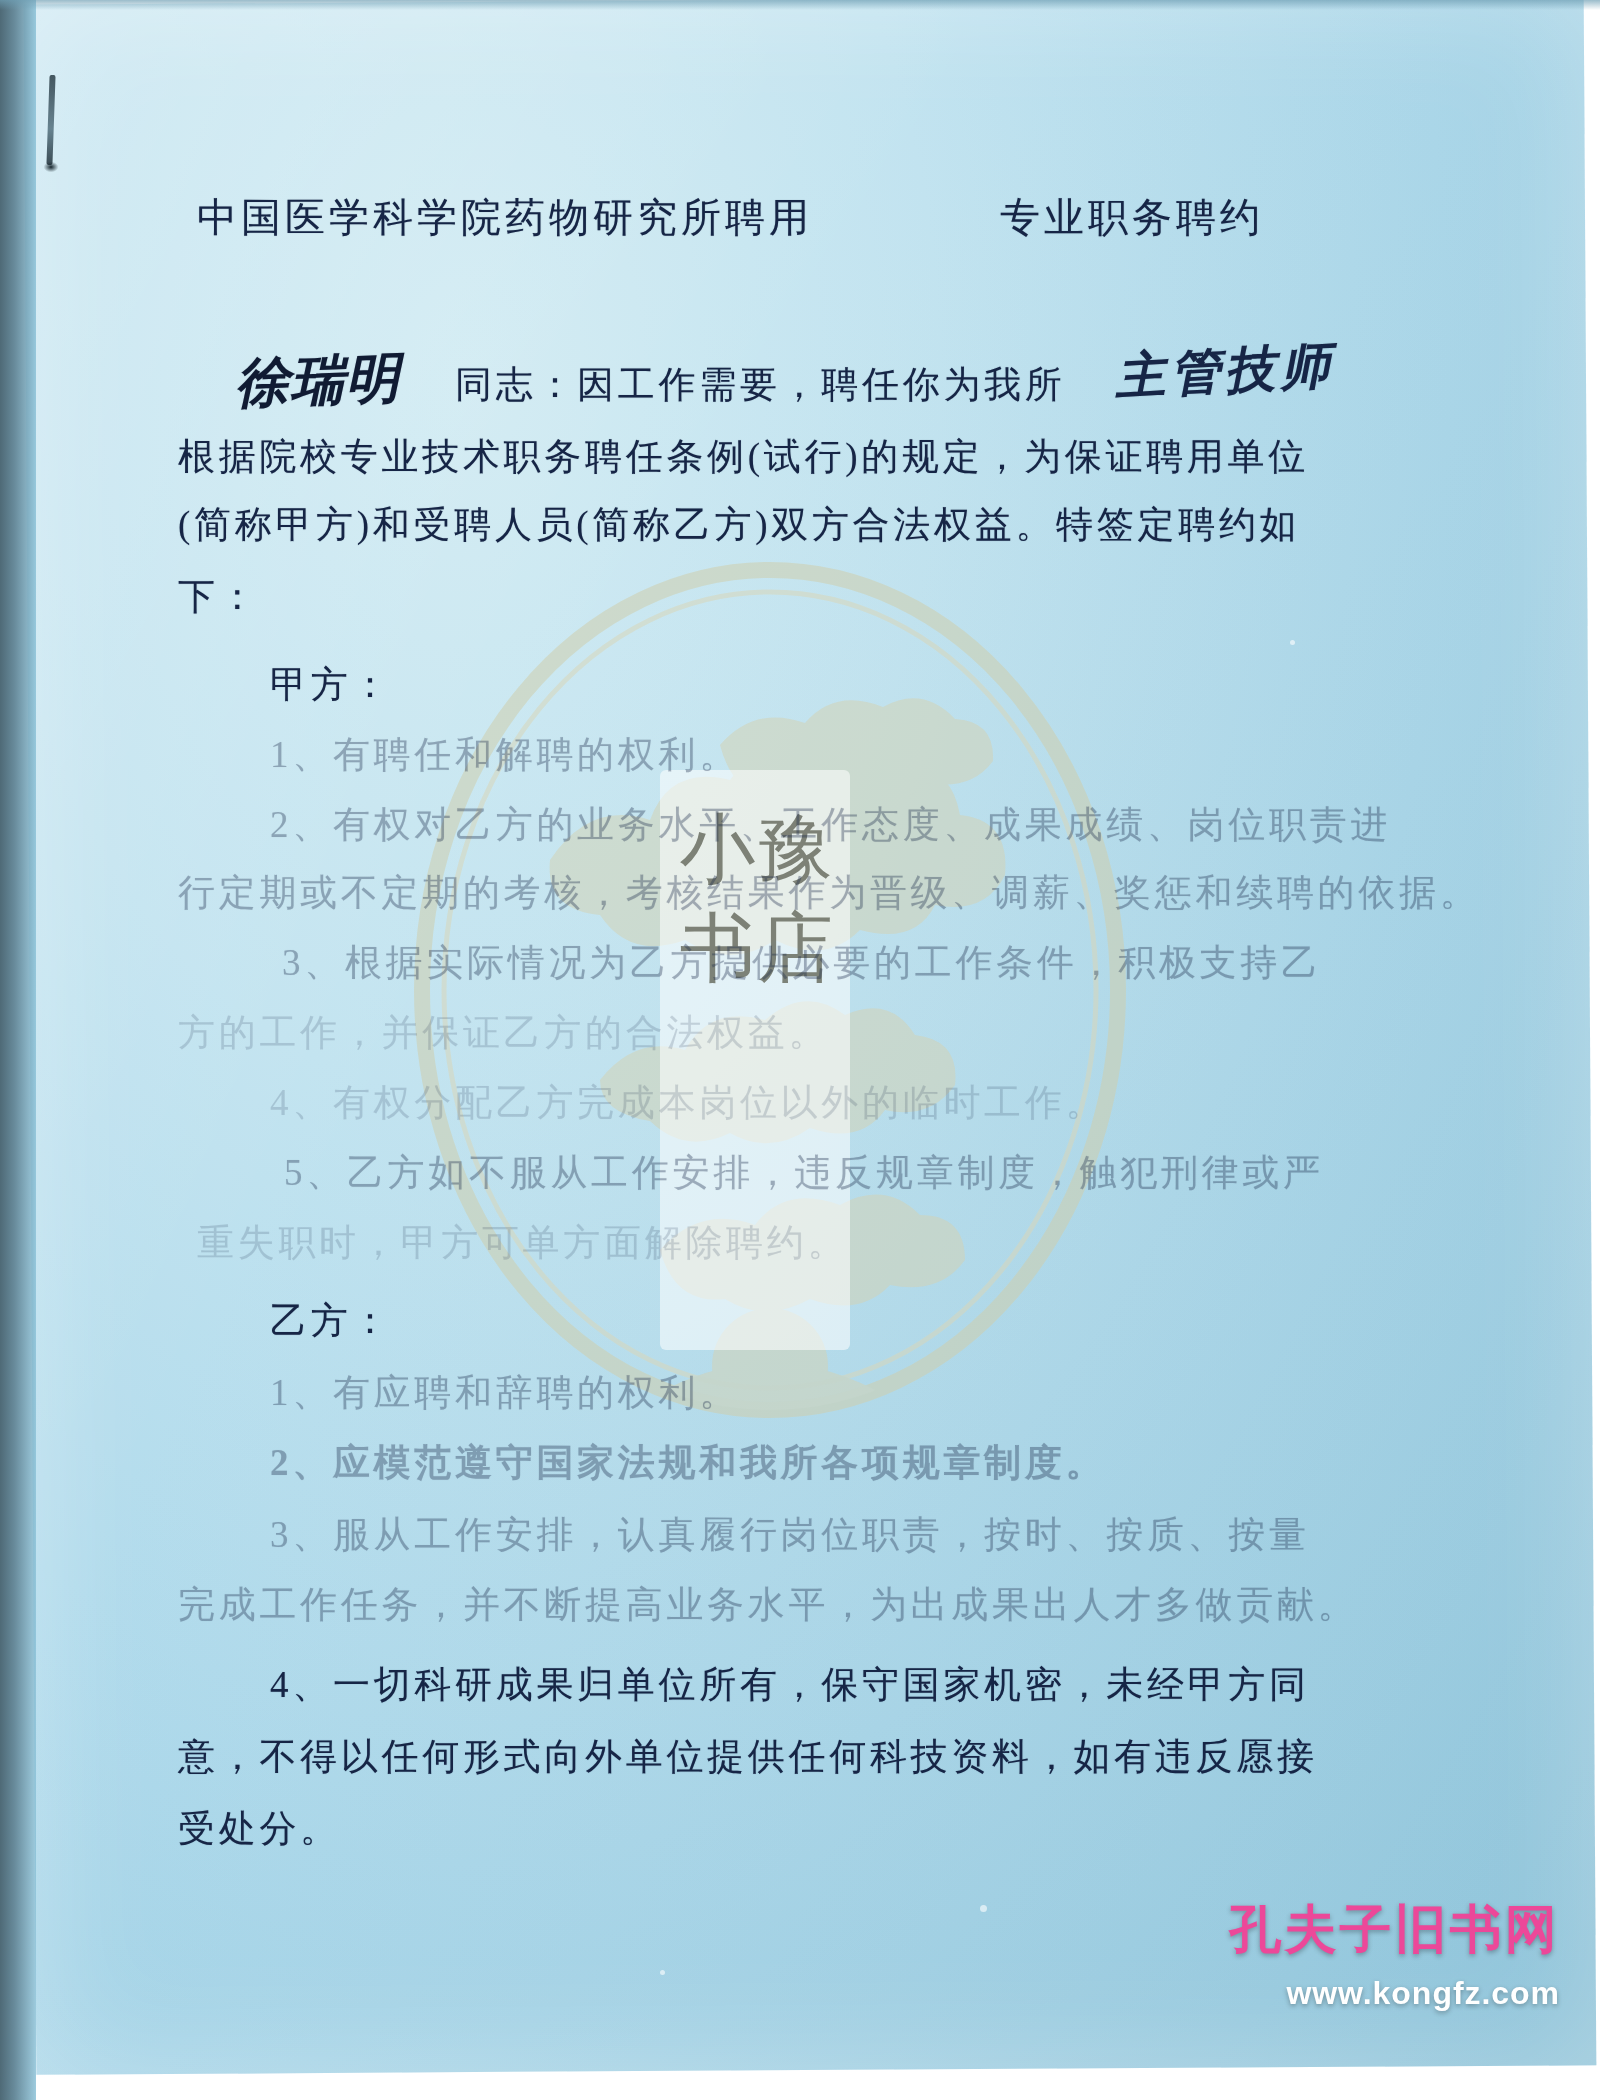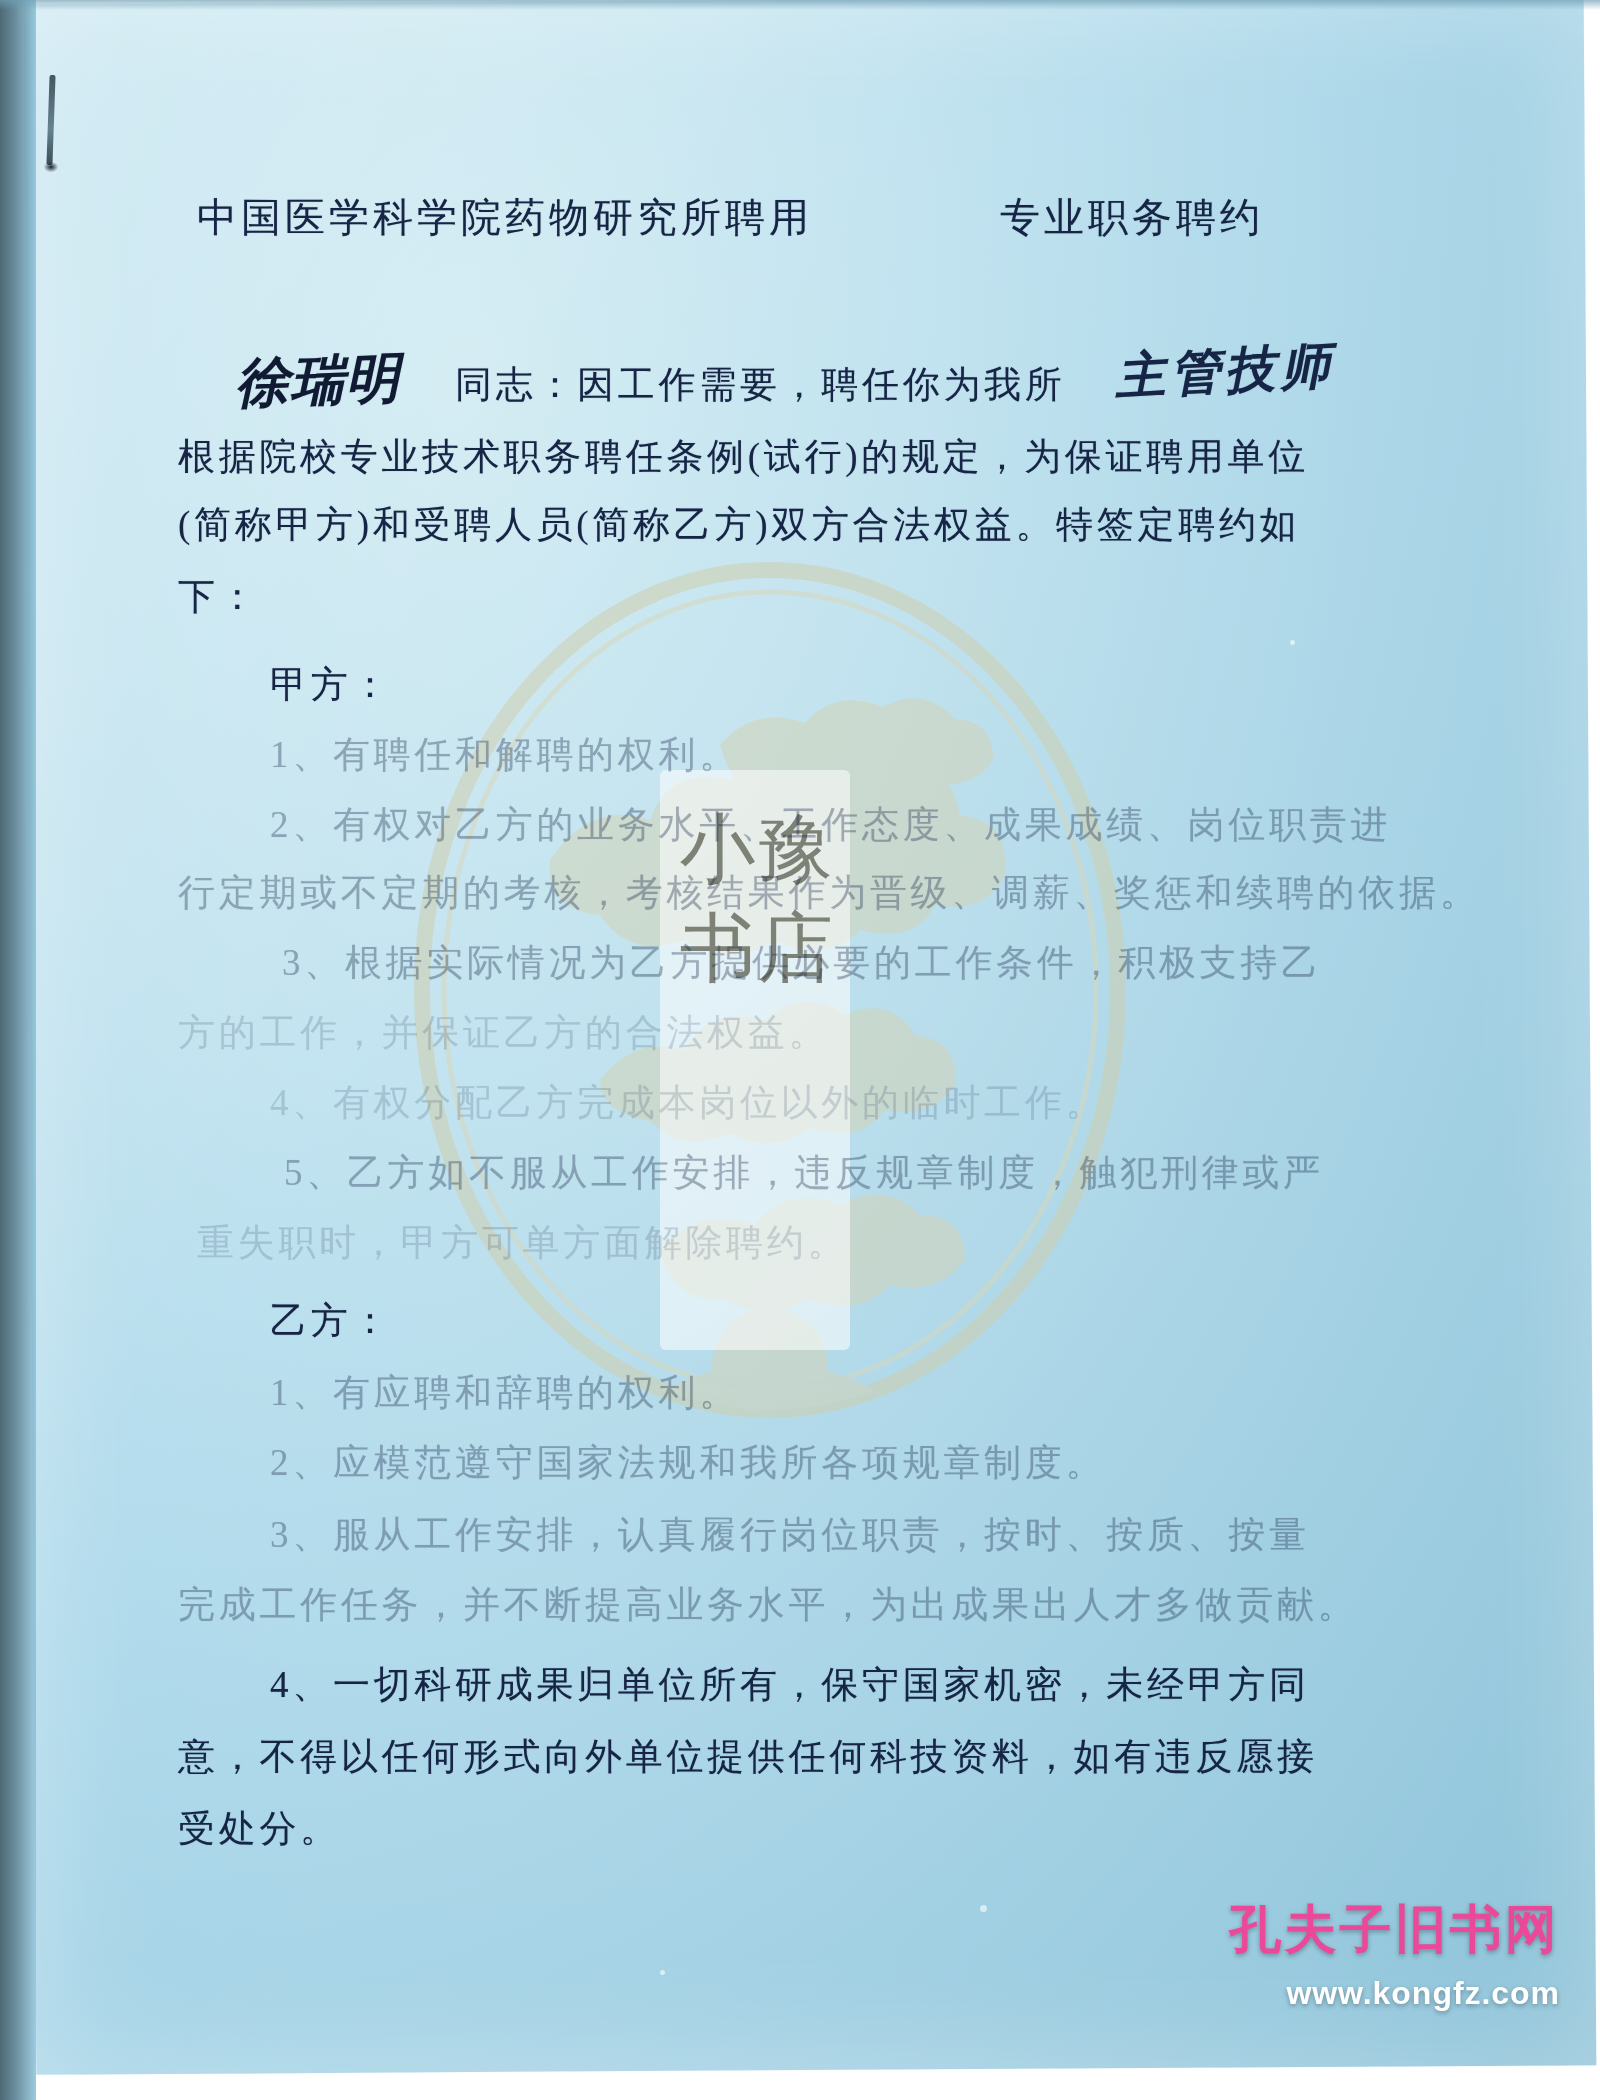--- a/index.html
+++ b/index.html
@@ -248,21 +248,21 @@
     <div class="line body-line faded" style="left:178px; top:868px;">行定期或不定期的考核，考核结果作为晋级、调薪、奖惩和续聘的依据。</div>
     <div class="line body-line faded" style="left:282px; top:938px;">3、根据实际情况为乙方提供必要的工作条件，积极支持乙</div>
     <div class="line body-line faded2" style="left:178px; top:1008px;">方的工作，并保证乙方的合法权益。</div>
     <div class="line body-line faded2" style="left:270px; top:1078px;">4、有权分配乙方完成本岗位以外的临时工作。</div>
     <div class="line body-line faded" style="left:284px; top:1148px;">5、乙方如不服从工作安排，违反规章制度，触犯刑律或严</div>
     <div class="line body-line faded2" style="left:178px; top:1218px;margin-left:19px;">重失职时，甲方可单方面解除聘约。</div>
 
     <div class="line body-line" style="left:270px; top:1296px;">乙方：</div>
 
     <div class="line body-line faded" style="left:270px; top:1368px;">1、有应聘和辞聘的权利。</div>
-    <div class="line body-line faded" style="left:270px; top:1438px;">2、应模范遵守国家法规和我所各项规章制度。</div>
+    <div class="line body-line faded" style="left:270px; top:1438px;font-weight:bold;">2、应模范遵守国家法规和我所各项规章制度。</div>
     <div class="line body-line faded" style="left:270px; top:1510px;">3、服从工作安排，认真履行岗位职责，按时、按质、按量</div>
     <div class="line body-line faded" style="left:178px; top:1580px;">完成工作任务，并不断提高业务水平，为出成果出人才多做贡献。</div>
     <div class="line body-line" style="left:270px; top:1660px;">4、一切科研成果归单位所有，保守国家机密，未经甲方同</div>
     <div class="line body-line" style="left:178px; top:1732px;">意，不得以任何形式向外单位提供任何科技资料，如有违反愿接</div>
     <div class="line body-line" style="left:178px; top:1804px;">受处分。</div>
 
   </div>
 
   <div class="brand">
     <div class="brand-cn">孔夫子旧书网</div>

